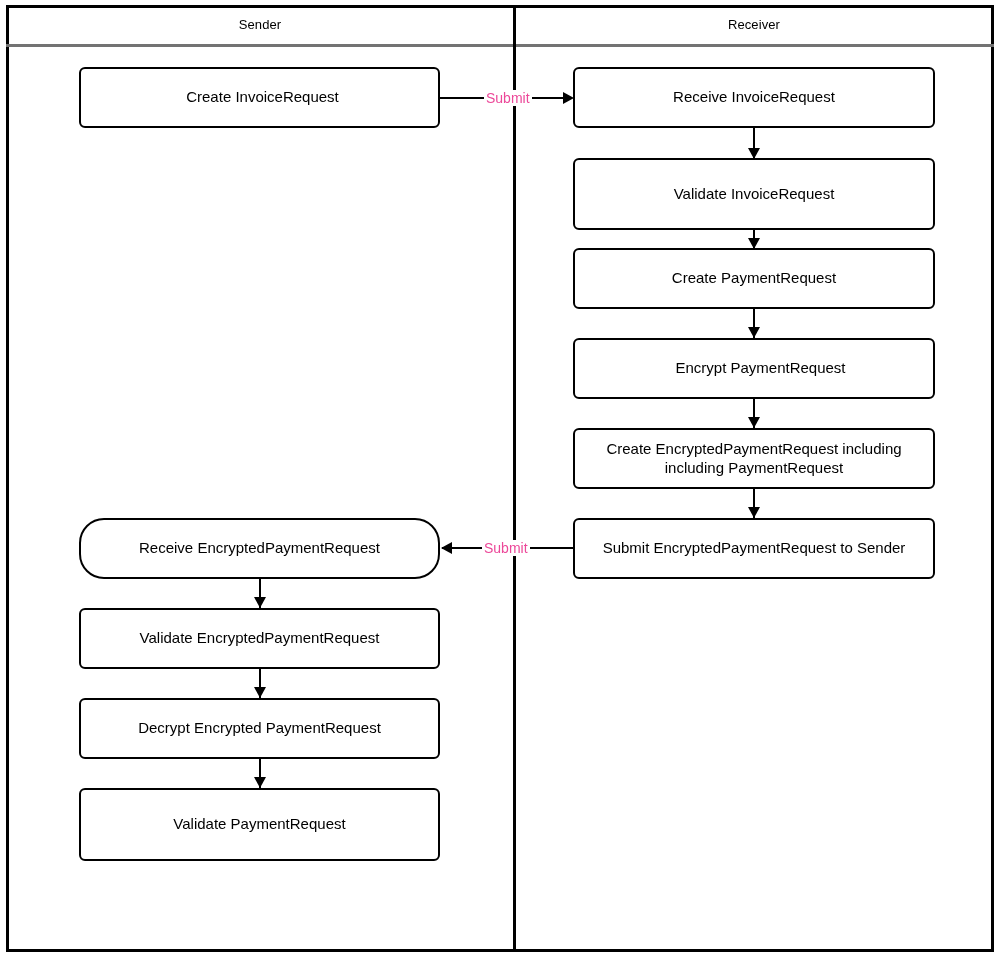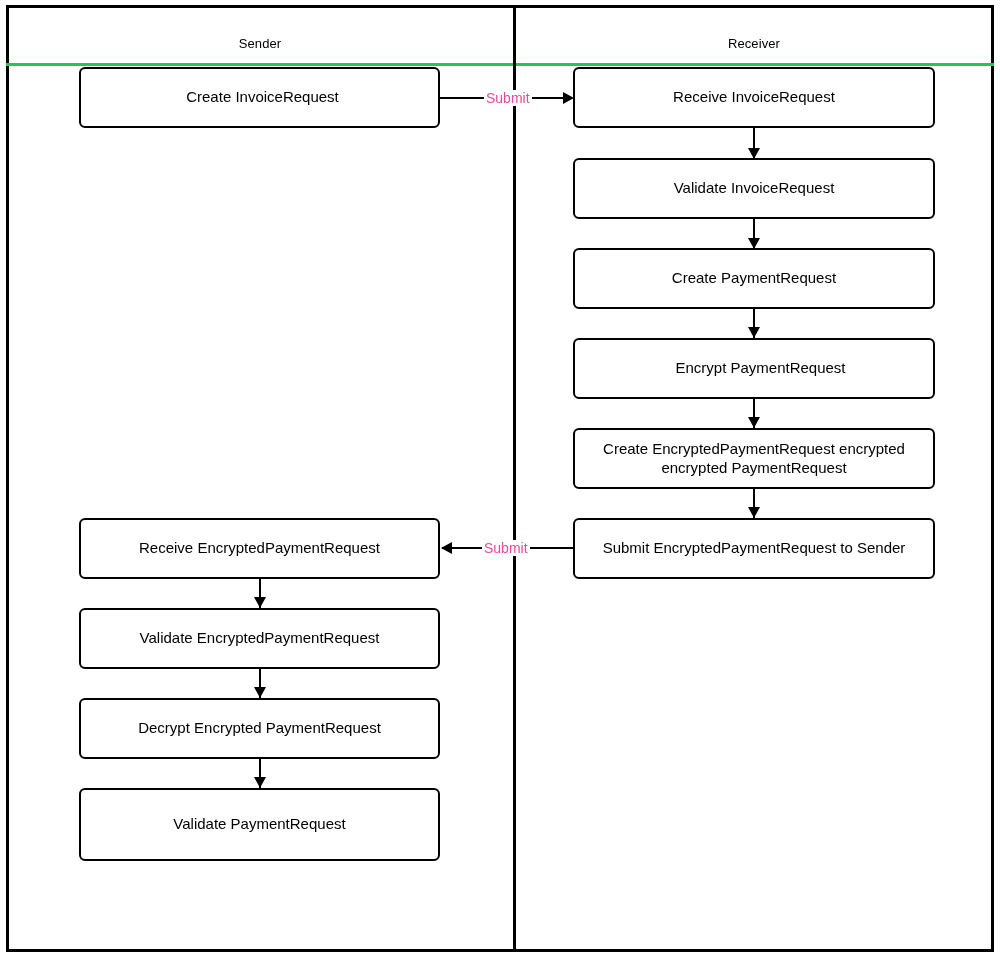--- a/index.html
+++ b/index.html
@@ -34,23 +34,22 @@
   }
 
   
   .lane-header-band {
     position: absolute;
     left: 6px;
     top: 5px;
     width: 988px;
     height: 42px;
     box-sizing: border-box;
-    border-bottom: 3px solid #22c55e;
+    border-bottom: 3px solid #737373;
     display: flex;
-    margin-top: 19px;
   }
   .lane-header {
     box-sizing: border-box;
     display: flex;
     align-items: center;
     justify-content: center;
     font-size: 13px;
     color: #000000;
     line-height: 1;
     letter-spacing: 0.1px;
@@ -181,31 +180,31 @@
   <div class="connector-v" style="left:259px; top:668px; height:30px;"></div>
   <div class="arrowhead-down" style="left:254px; top:687px;"></div>
 
   <div class="connector-v" style="left:259px; top:758px; height:30px;"></div>
   <div class="arrowhead-down" style="left:254px; top:777px;"></div>
 
   <div class="node" style="left:79px; top:67px; width:361px; height:61px;padding-left:14px;">Create InvoiceRequest</div>
 
   <div class="node" style="left:573px; top:67px; width:362px; height:61px;">Receive InvoiceRequest</div>
 
-  <div class="node" style="left:573px; top:158px; width:362px; height:61px;">Validate InvoiceRequest</div>
+  <div class="node" style="left:573px; top:158px; width:362px; height:72px;">Validate InvoiceRequest</div>
 
   <div class="node" style="left:573px; top:248px; width:362px; height:61px;">Create PaymentRequest</div>
 
   <div class="node" style="left:573px; top:338px; width:362px; height:61px;padding-left:21px;">Encrypt PaymentRequest</div>
 
-  <div class="node" style="left:573px; top:428px; width:362px; height:61px;">Create EncryptedPaymentRequest encrypted encrypted PaymentRequest</div>
+  <div class="node" style="left:573px; top:428px; width:362px; height:61px;">Create EncryptedPaymentRequest including including PaymentRequest</div>
 
   <div class="node" style="left:573px; top:518px; width:362px; height:61px;">Submit EncryptedPaymentRequest to Sender</div>
 
-  <div class="node" style="left:79px; top:518px; width:361px; height:61px;">Receive EncryptedPaymentRequest</div>
+  <div class="node" style="left:79px; top:518px; width:361px; height:61px;border-radius:25px;">Receive EncryptedPaymentRequest</div>
 
   <div class="node" style="left:79px; top:608px; width:361px; height:61px;">Validate EncryptedPaymentRequest</div>
 
   <div class="node" style="left:79px; top:698px; width:361px; height:61px;">Decrypt Encrypted PaymentRequest</div>
 
   <div class="node" style="left:79px; top:788px; width:361px; height:73px;">Validate PaymentRequest</div>
 
 </div>
 
 </body></html>

